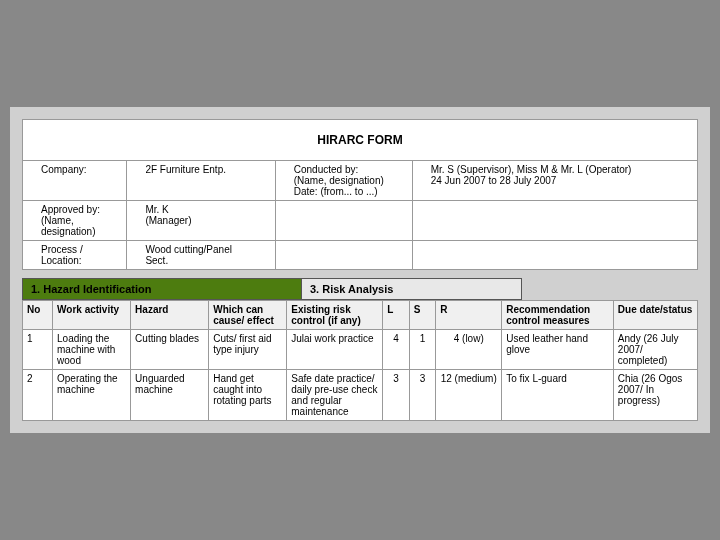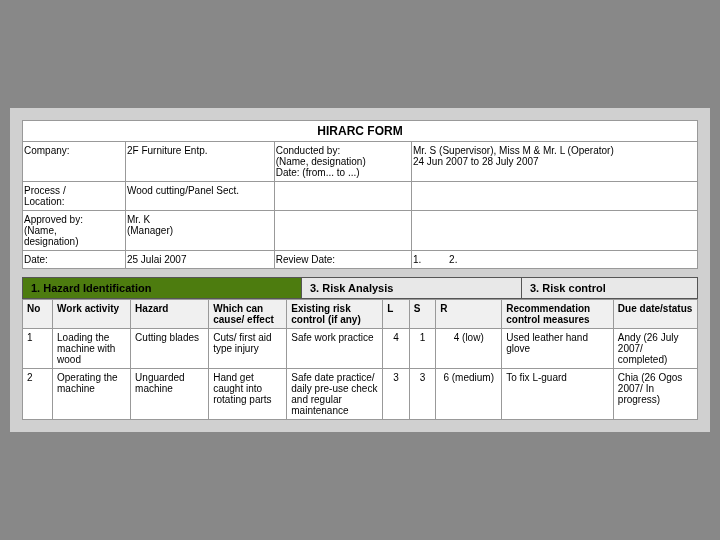--- a/index.html
+++ b/index.html
@@ -18,30 +18,30 @@
       padding: 12px;
       width: 700px;
     }
     .form-title {
       text-align: center;
       font-weight: bold;
       font-size: 12px;
       background: white;
       border: 1px solid #999;
       border-bottom: none;
-      padding: 3px;
+      padding: 13px;
     }
     .header-table {
       width: 100%;
       border-collapse: collapse;
       background: white;
     }
     .header-table td {
       border: 1px solid #999;
-      padding: 3px 1px;
+      padding: 3px 18px;
       vertical-align: top;
       font-size: 10px;
     }
     .section-headers {
       display: flex;
       width: 100%;
       margin-top: 8px;
     }
     .section-header {
       padding: 4px 8px;
@@ -101,48 +101,37 @@
 
   <table class="header-table">
     <tbody>
         <tr>
       <td style="width:90px;">Company:</td>
       <td style="width:130px;">2F Furniture Entp.</td>
       <td style="width:120px;margin-top:40px;">Conducted by:<br>(Name, designation)<br>Date: (from... to ...)</td>
       <td style="width:250px;">Mr. S (Supervisor), Miss M &amp; Mr. L (Operator)<br>24 Jun 2007 to 28 July 2007</td>
     </tr>
     <tr>
-      <td>Process /<br>Location:</td>
-      <td>Wood cutting/Panel Sect.</td>
-      <td></td>
-      <td></td>
-    </tr>
-    <tr>
       <td>Approved by:<br>(Name,<br>designation)</td>
       <td>Mr. K<br>(Manager)</td>
       <td></td>
       <td></td>
     </tr>
     <tr>
-      <td>Date:</td>
-      <td>25 Julai 2007</td>
-      <td>Review Date:</td>
-      <td>
-        <span>1.</span>
-        &nbsp;&nbsp;&nbsp;&nbsp;&nbsp;&nbsp;&nbsp;&nbsp;
-        <span>2.</span>
-      </td>
+      <td>Process /<br>Location:</td>
+      <td>Wood cutting/Panel Sect.</td>
+      <td></td>
+      <td></td>
     </tr>
   </tbody>
     </table>
 
   <div class="section-headers">
     <div class="section-header section-header-1">1. Hazard Identification</div>
     <div class="section-header section-header-2">3. Risk Analysis</div>
-    <div class="section-header section-header-3">3. Risk control</div>
   </div>
 
   <table class="main-table">
     <thead>
       <tr>
         <th class="col-no">No</th>
         <th class="col-work">Work activity</th>
         <th class="col-hazard">Hazard</th>
         <th class="col-which">Which can cause/ effect</th>
         <th class="col-existing">Existing risk control (if any)</th>
@@ -152,34 +141,34 @@
         <th class="col-reco">Recommendation control measures</th>
         <th class="col-due">Due date/status</th>
       </tr>
     </thead>
     <tbody>
       <tr>
         <td>1</td>
         <td>Loading the machine with wood</td>
         <td>Cutting blades</td>
         <td>Cuts/ first aid type injury</td>
-        <td>Safe work practice</td>
+        <td>Julai work practice</td>
         <td class="center">4</td>
         <td class="center">1</td>
         <td class="center">4 (low)</td>
         <td>Used leather hand glove</td>
         <td>Andy (26 July 2007/ completed)</td>
       </tr>
       <tr>
         <td>2</td>
         <td>Operating the machine</td>
         <td>Unguarded machine</td>
         <td>Hand get caught into rotating parts</td>
         <td>Safe date practice/ daily pre-use check and regular maintenance</td>
         <td class="center">3</td>
         <td class="center">3</td>
-        <td class="center">6 (medium)</td>
+        <td class="center">12 (medium)</td>
         <td>To fix L-guard</td>
         <td>Chia (26 Ogos 2007/ In progress)</td>
       </tr>
     </tbody>
   </table>
 </div>
 
 </body></html>

